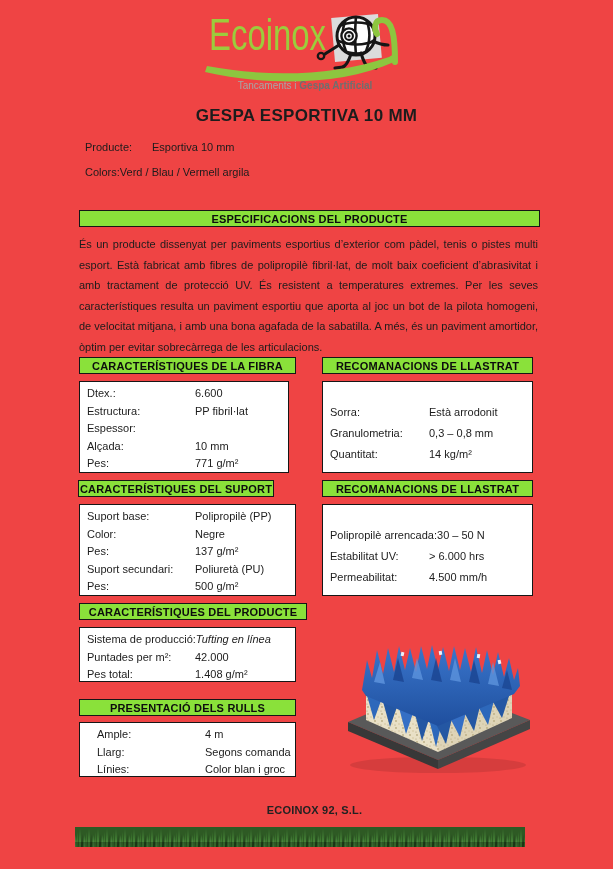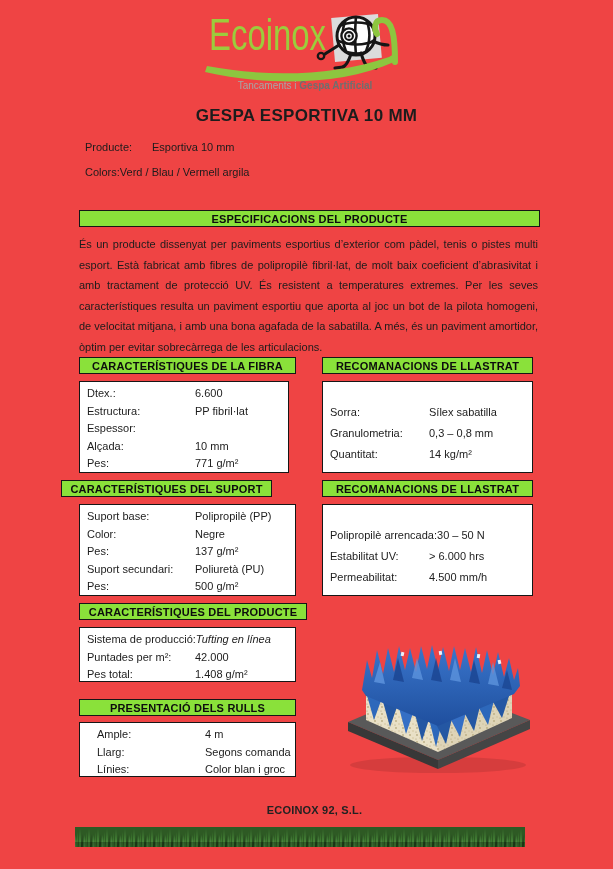--- a/index.html
+++ b/index.html
@@ -121,33 +121,33 @@
       </div>
     <div class="trow">
         <span class="lbl">Pes:</span>
         <span class="val">771 g/m²</span>
       </div>
   </div>
 
   <div class="tbl rcol" style="left:322px;top:381px;width:211px;height:92px;">
     <div class="trow">
         <span class="lbl">Sorra:</span>
-        <span class="val">Sílex sabatilla</span>
+        <span class="val">Està arrodonit</span>
       </div>
     <div class="trow">
         <span class="lbl">Granulometria:</span>
         <span class="val">0,3 – 0,8 mm</span>
       </div>
     <div class="trow">
         <span class="lbl">Quantitat:</span>
         <span class="val">14 kg/m²</span>
       </div>
   </div>
 
-  <div class="banner" style="left:61px;top:480px;width:211px;">CARACTERÍSTIQUES DEL SUPORT</div>
+  <div class="banner" style="left:78px;top:480px;width:196px;">CARACTERÍSTIQUES DEL SUPORT</div>
   <div class="banner" style="left:322px;top:480px;width:211px;">RECOMANACIONS DE LLASTRAT</div>
 
   <div class="tbl" style="left:79px;top:504px;width:217px;height:92px;">
     <div class="trow">
         <span class="lbl">Suport base:</span>
         <span class="val">Polipropilè (PP)</span>
       </div>
     <div class="trow">
         <span class="lbl">Color:</span>
         <span class="val">Negre</span>

